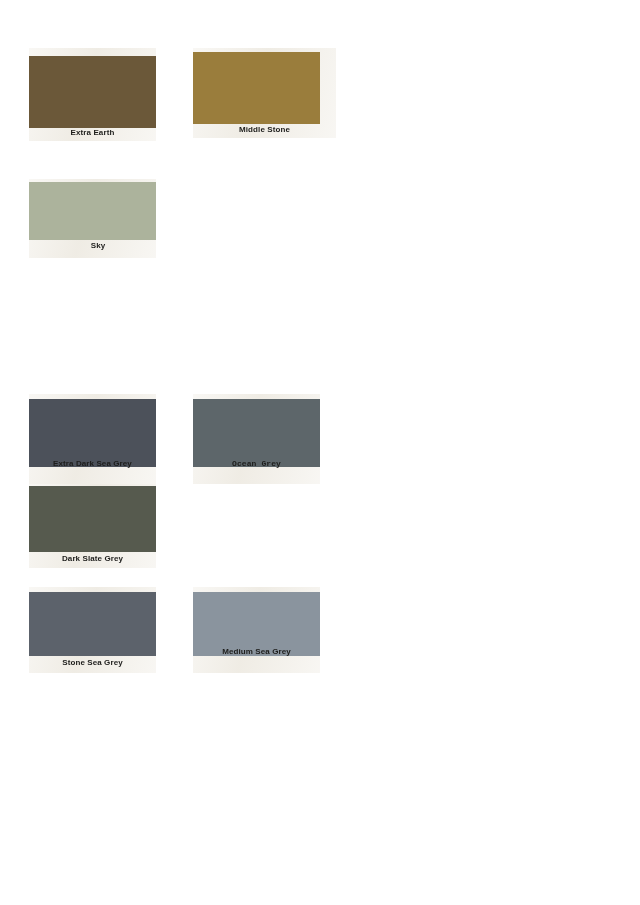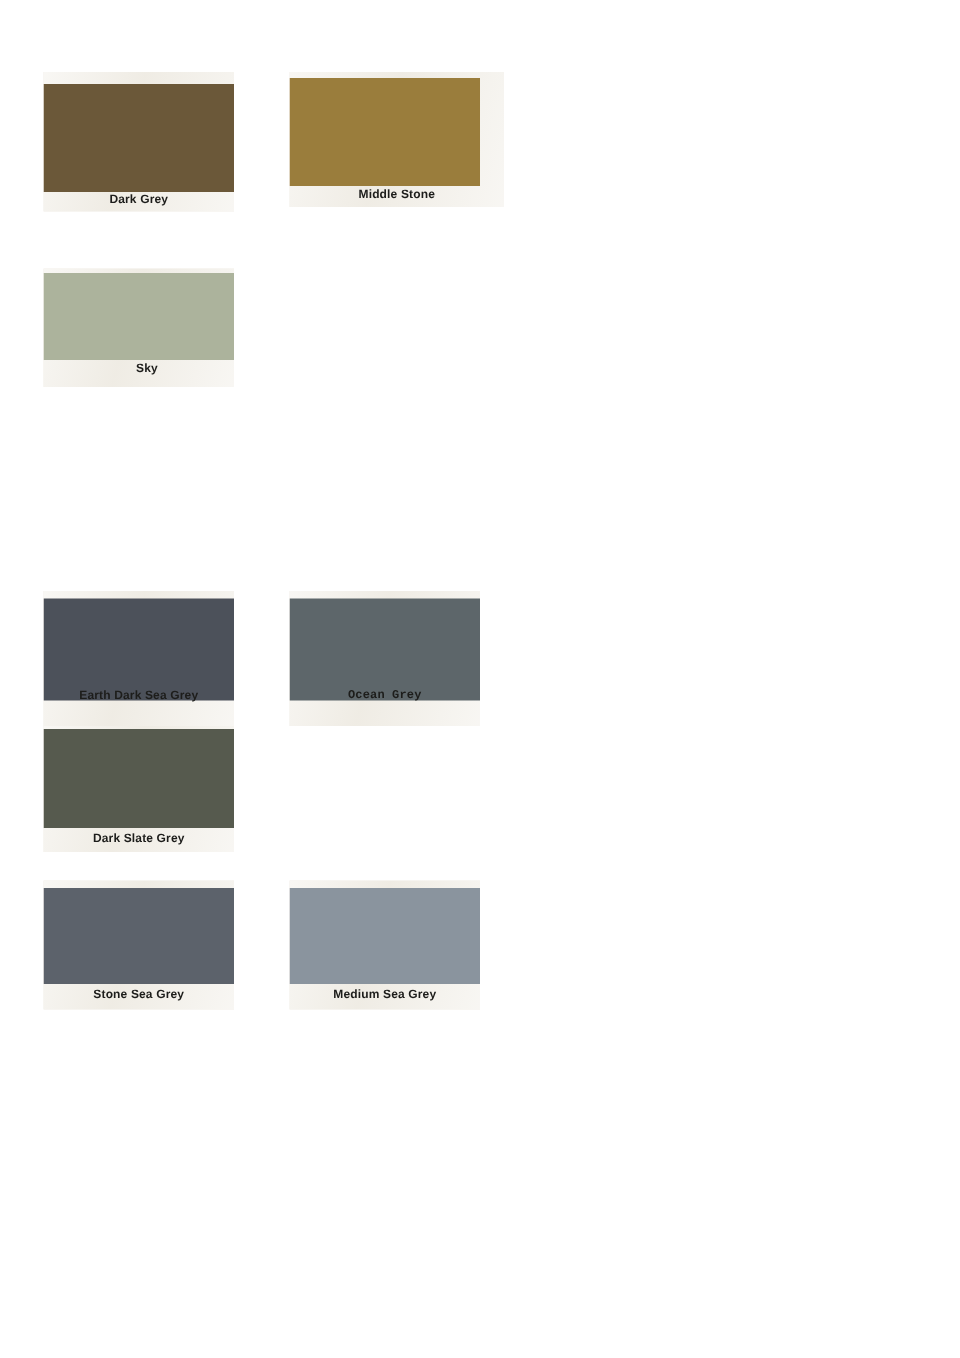--- a/index.html
+++ b/index.html
@@ -53,50 +53,50 @@
   }
 </style>
 </head>
 <body>
 
 <div class="sheet">
 
 <div class="swatch" style="left: 29px; top: 48px; width: 127px; height: 93px;">
       <div class="swatch-paper"></div>
       <div class="swatch-color" title="Dark Earth" style="left: 0px; top: 8px; width: 127px; height: 72px; background: rgb(107, 88, 57);"></div>
-      <div class="swatch-label" style="top: 80px;">Dark Grey</div>
+      <div class="swatch-label" style="top: 80px;">Extra Earth</div>
     </div>
     <div class="swatch" style="left: 193px; top: 48px; width: 143px; height: 90px;">
       <div class="swatch-paper"></div>
       <div class="swatch-color" title="Middle Stone" style="left: 0px; top: 4px; width: 127px; height: 72px; background: rgb(154, 125, 60);"></div>
       <div class="swatch-label" style="top: 77px;">Middle Stone</div>
     </div>
     <div class="swatch" style="left: 29px; top: 179px; width: 127px; height: 79px;">
       <div class="swatch-paper"></div>
       <div class="swatch-color" title="Sky" style="left: 0px; top: 3px; width: 127px; height: 58px; background: rgb(172, 179, 156);"></div>
       <div class="swatch-label" style="top: 62px; padding-left: 11px;">Sky</div>
     </div>
     <div class="swatch" style="left: 29px; top: 394px; width: 127px; height: 90px;">
       <div class="swatch-paper"></div>
       <div class="swatch-color" title="Extra Dark Sea Grey" style="left: 0px; top: 5px; width: 127px; height: 68px; background: rgb(76, 81, 90);"></div>
-      <div class="swatch-label" style="top: 65px;">Earth Dark Sea Grey</div>
+      <div class="swatch-label" style="top: 65px;">Extra Dark Sea Grey</div>
     </div>
     <div class="swatch" style="left: 193px; top: 394px; width: 127px; height: 90px;">
       <div class="swatch-paper"></div>
       <div class="swatch-color" title="Ocean Grey" style="left: 0px; top: 5px; width: 127px; height: 68px; background: rgb(93, 102, 106);"></div>
       <div class="swatch-label" style="top: 65px; font-family: Liberation Mono, monospace;">Ocean Grey</div>
     </div>
     <div class="swatch" style="left: 29px; top: 484px; width: 127px; height: 84px;">
       <div class="swatch-paper"></div>
       <div class="swatch-color" title="Dark Slate Grey" style="left: 0px; top: 2px; width: 127px; height: 66px; background: rgb(86, 90, 78);"></div>
       <div class="swatch-label" style="top: 70px;">Dark Slate Grey</div>
     </div>
     <div class="swatch" style="left: 29px; top: 587px; width: 127px; height: 86px;">
       <div class="swatch-paper"></div>
       <div class="swatch-color" title="Dark Sea Grey" style="left: 0px; top: 5px; width: 127px; height: 64px; background: rgb(92, 98, 107);"></div>
       <div class="swatch-label" style="top: 71px;">Stone Sea Grey</div>
     </div>
     <div class="swatch" style="left: 193px; top: 587px; width: 127px; height: 86px;">
       <div class="swatch-paper"></div>
       <div class="swatch-color" title="Medium Sea Grey" style="left: 0px; top: 5px; width: 127px; height: 64px; background: rgb(138, 148, 158);"></div>
-      <div class="swatch-label" style="top: 71px;">Medium Sea Grey</div>
+      <div class="swatch-label" style="top: 60px;">Medium Sea Grey</div>
     </div>
   </div>
 
 </body></html>

